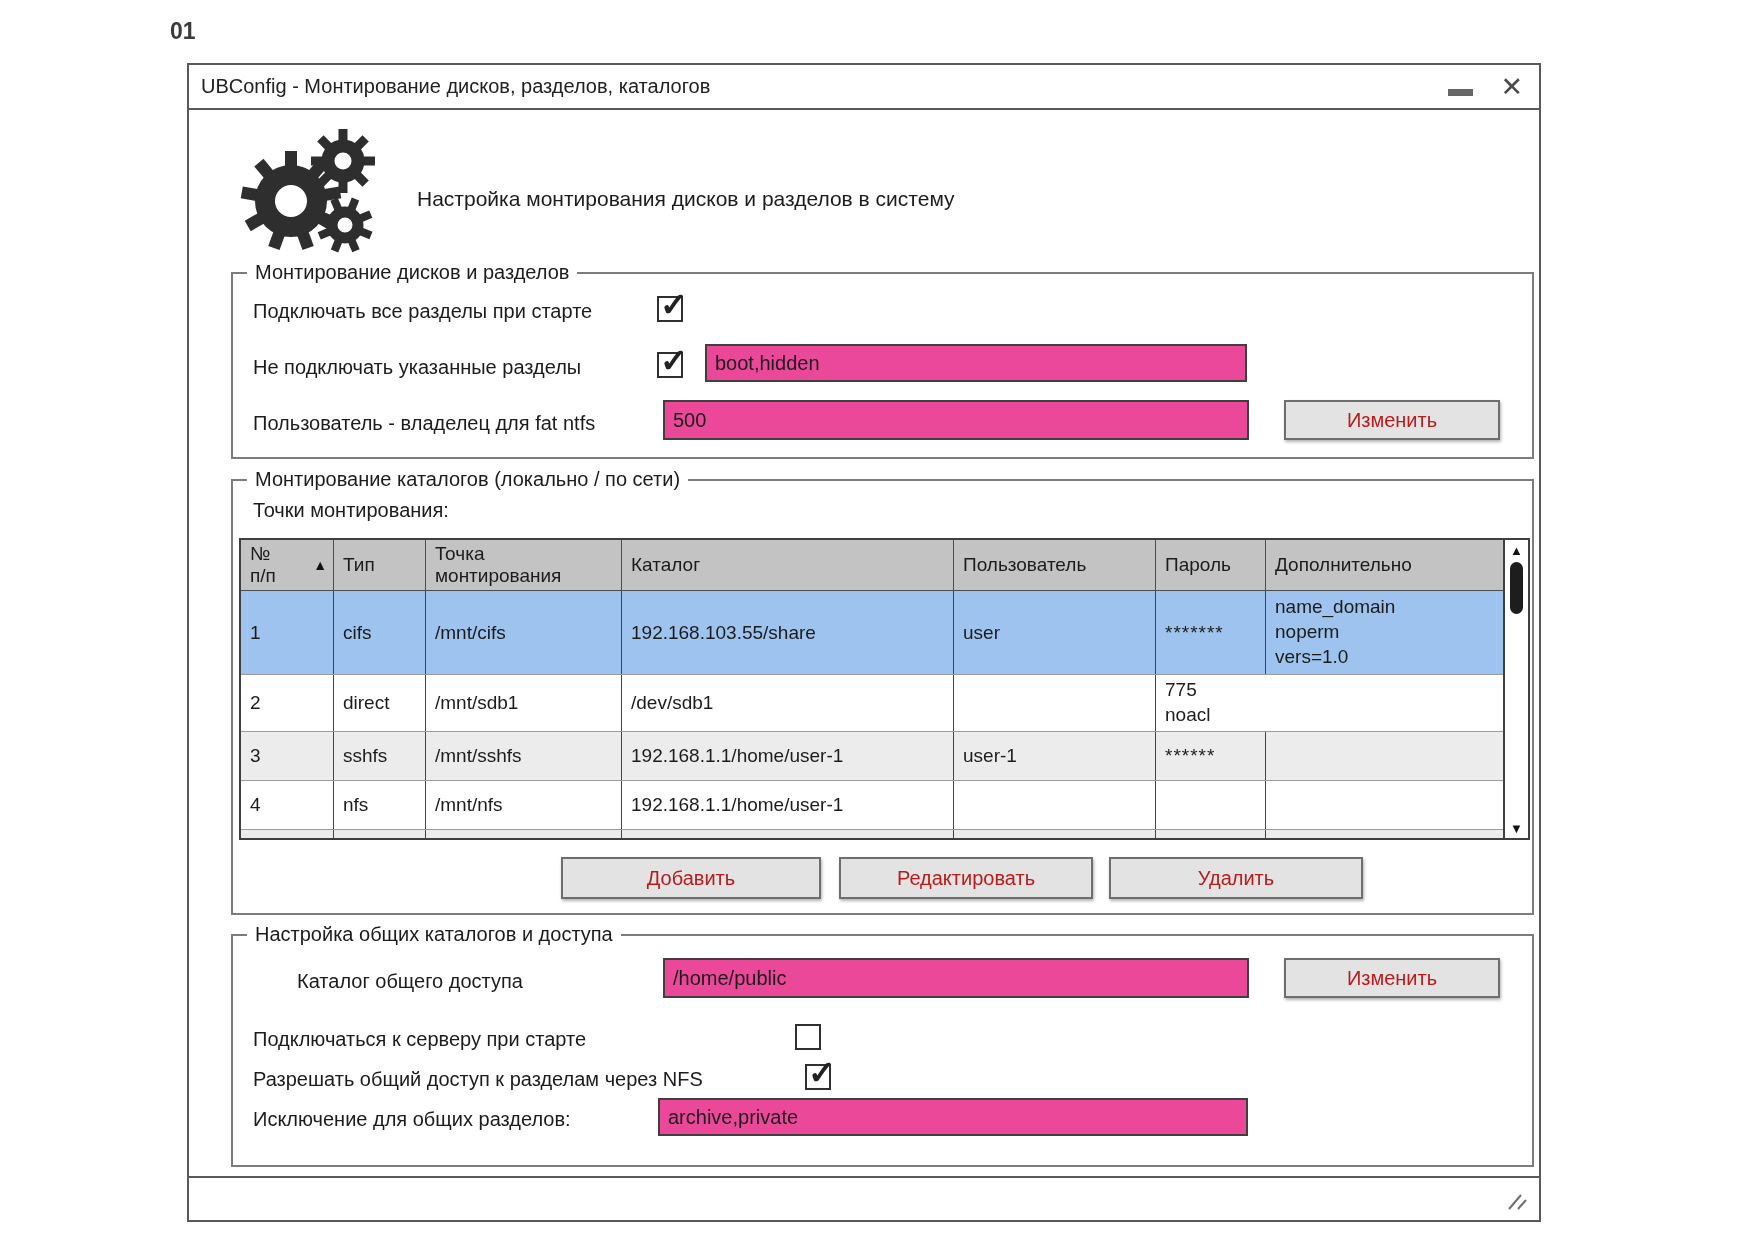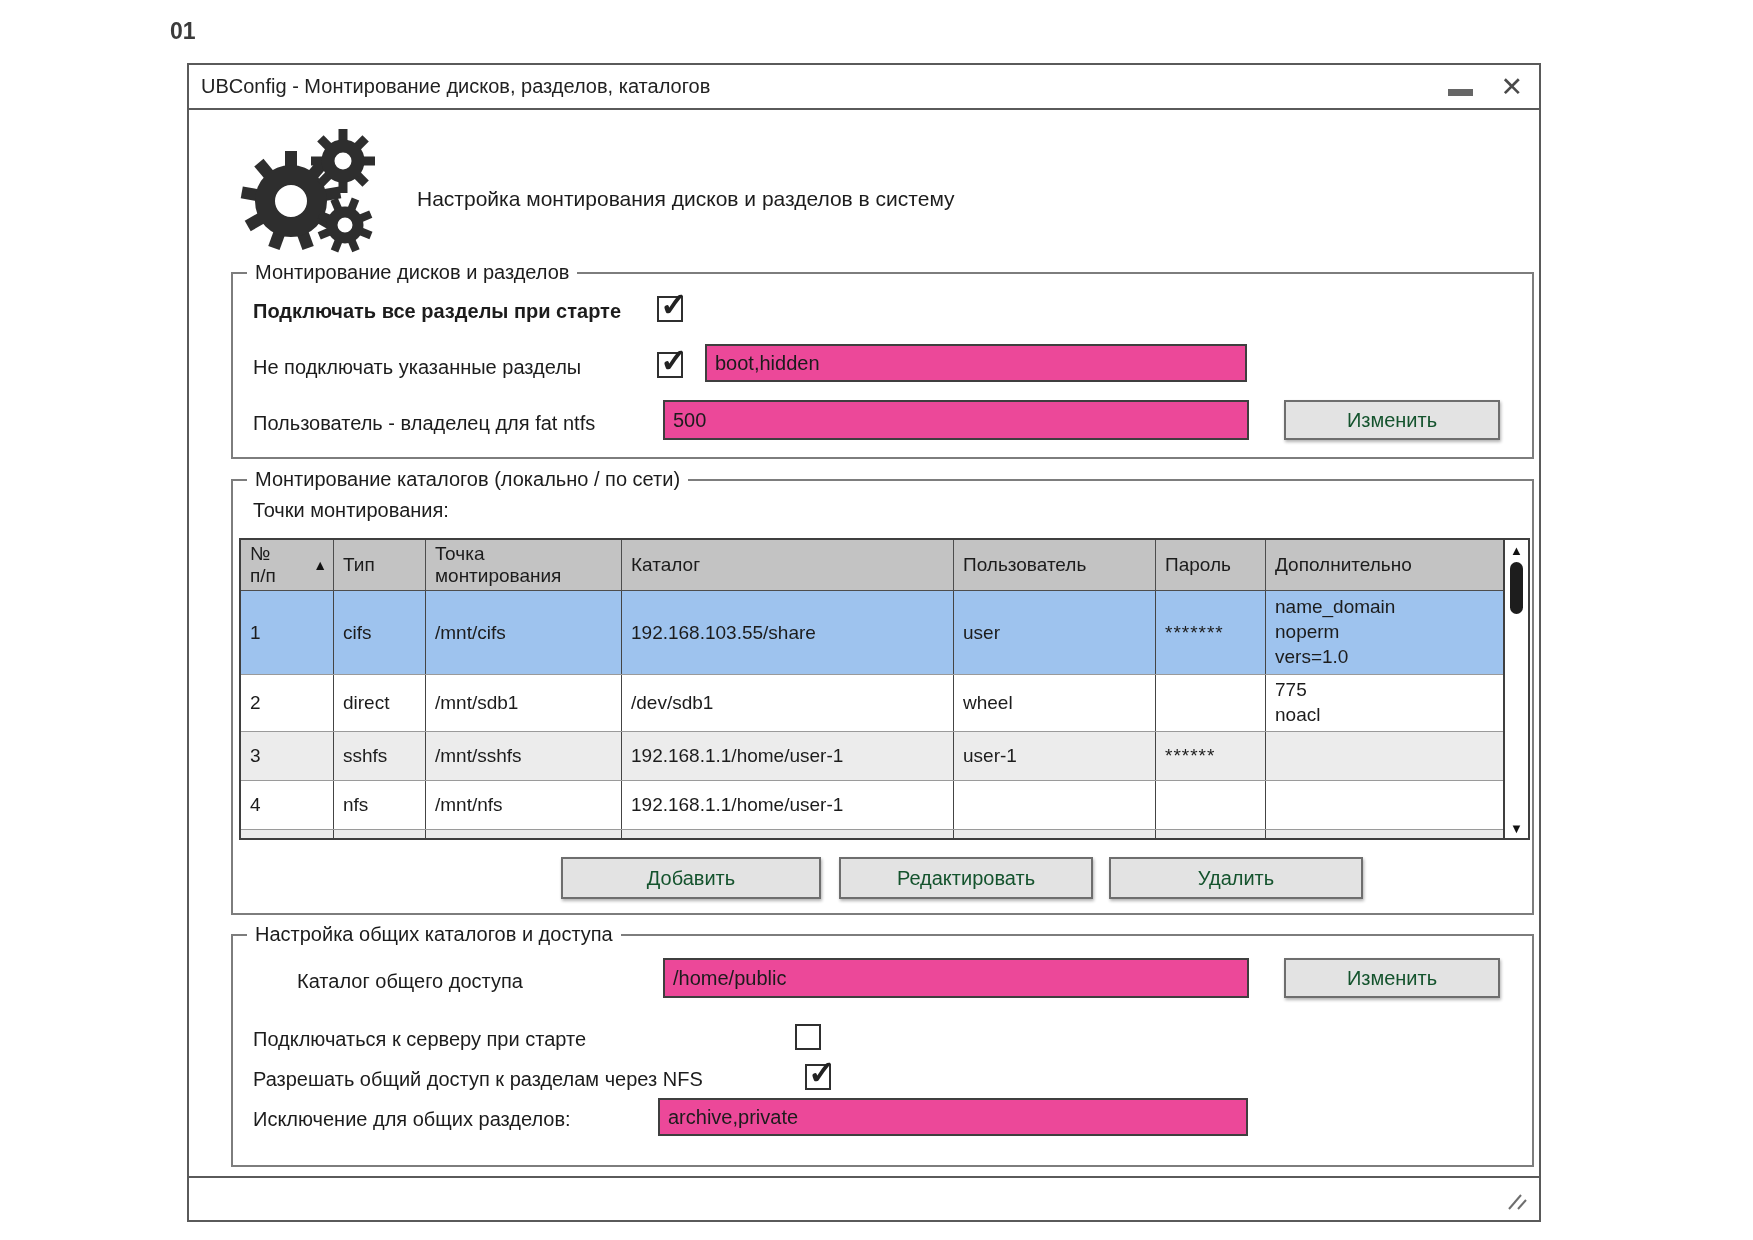--- a/index.html
+++ b/index.html
@@ -31,21 +31,21 @@
 
   
   .cb{position:absolute;width:26px;height:26px;border:2px solid #2f2f2f;background:#fff;box-sizing:border-box;cursor:pointer;}
   .cb .mark{display:none;position:absolute;left:1px;top:-10px;font-size:33px;font-weight:bold;color:#222;line-height:1;}
   .cb.checked .mark{display:block;}
 
   
   .tin{position:absolute;border:2px solid #3f3f3f;background:#ec4899;font-size:20px;
        font-family:"Liberation Sans",sans-serif;padding:0 8px;box-sizing:border-box;color:#1c1c1c;}
   .btn{position:absolute;background:#e3e3e3;border:2px solid #6e6e6e;box-sizing:border-box;
-       font-size:20px;color:#14532d;text-align:right;cursor:pointer;
+       font-size:20px;color:#b91c1c;text-align:right;cursor:pointer;
        box-shadow:1px 2px 3px rgba(0,0,0,.3);display:flex;align-items:center;justify-content:center;
        font-family:"Liberation Sans",sans-serif;}
 
   
   .table{position:absolute;left:50px;top:473px;width:1291px;height:302px;border:2px solid #3f3f3f;
          box-sizing:border-box;display:flex;}
   .tbody{flex:1;display:flex;flex-direction:column;min-width:0;}
   .thead,.trow,.tfill{display:grid;grid-template-columns:93px 92px 196px 332px 202px 110px 1fr;}
   .thead{height:50px;background:#c3c3c3;border-bottom:1px solid #4d4d4d;}
   .thead>div{border-right:1px solid #4d4d4d;display:flex;align-items:center;padding:2px 6px 2px 9px;
@@ -119,21 +119,21 @@
       <rect x="102" y="72" width="8" height="12" transform="rotate(247 106 100)"></rect>
       <rect x="102" y="72" width="8" height="12" transform="rotate(292 106 100)"></rect>
       <rect x="102" y="72" width="8" height="12" transform="rotate(337 106 100)"></rect>
       <circle cx="106" cy="100" r="13" fill="none" stroke="#2e2e2e" stroke-width="11"></circle>
     </g>
   </svg>
   <div class="app-subtitle">Настройка монтирования дисков и разделов в систему</div>
 
   <div class="group g1">
     <span class="legend">Монтирование дисков и разделов</span>
-    <span class="lbl" style="left:20px;top:26px;font-weight:bold;">Подключать все разделы при старте</span>
+    <span class="lbl" style="left:20px;top:26px;">Подключать все разделы при старте</span>
     <span class="cb checked" style="left:424px;top:22px;">
         <span class="mark">✓</span>
       </span>
 
     <span class="lbl" style="left:20px;top:82px;">Не подключать указанные разделы</span>
     <span class="cb checked" style="left:424px;top:78px;">
         <span class="mark">✓</span>
       </span>
     <input class="tin" style="left: 472px; top: 70px; width: 542px; height: 38px;" value="boot,hidden">
 
@@ -186,21 +186,20 @@
         <div class="cell-extra">name_domain
 noperm
 vers=1.0</div>
       </div>
 
       <div class="trow r2">
         <div>2</div>
         <div>direct</div>
         <div>/mnt/sdb1</div>
         <div>/dev/sdb1</div>
-        <div>wheel</div>
         <div class="stars"></div>
         <div class="cell-extra">775
 noacl</div>
       </div>
 
       <div class="trow r3">
         <div>3</div>
         <div>sshfs</div>
         <div>/mnt/sshfs</div>
         <div>192.168.1.1/home/user-1</div>

